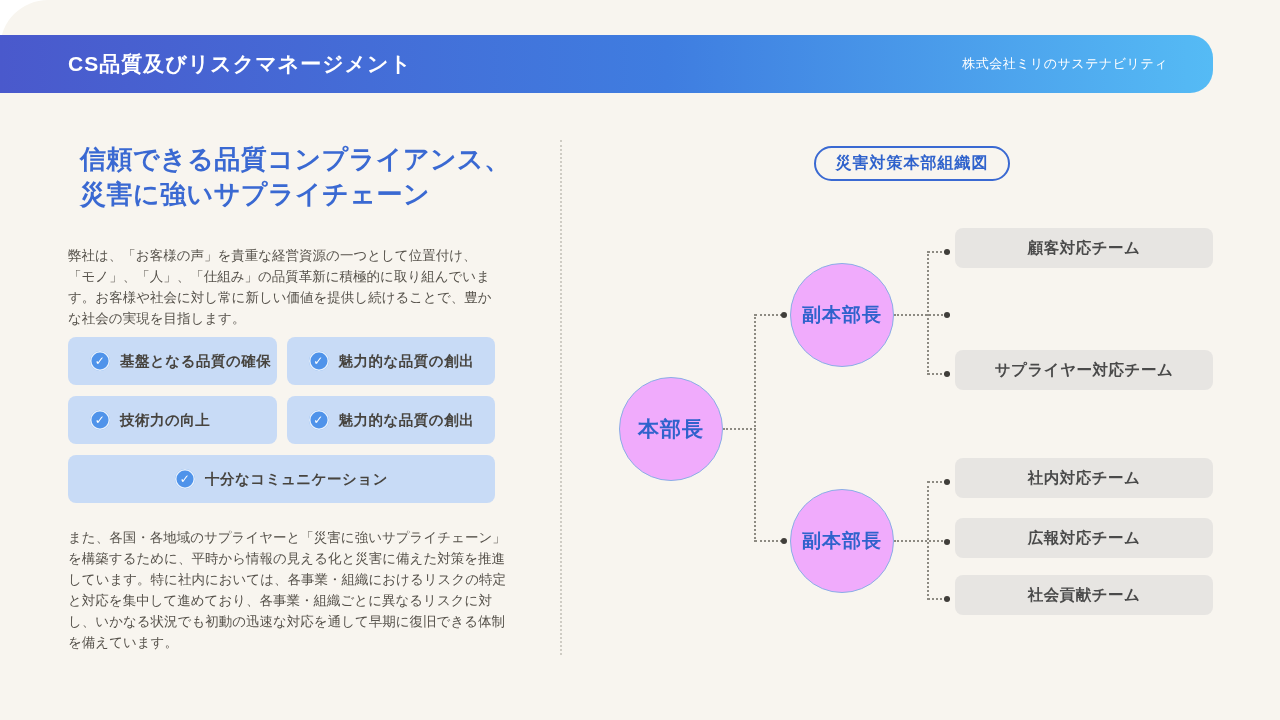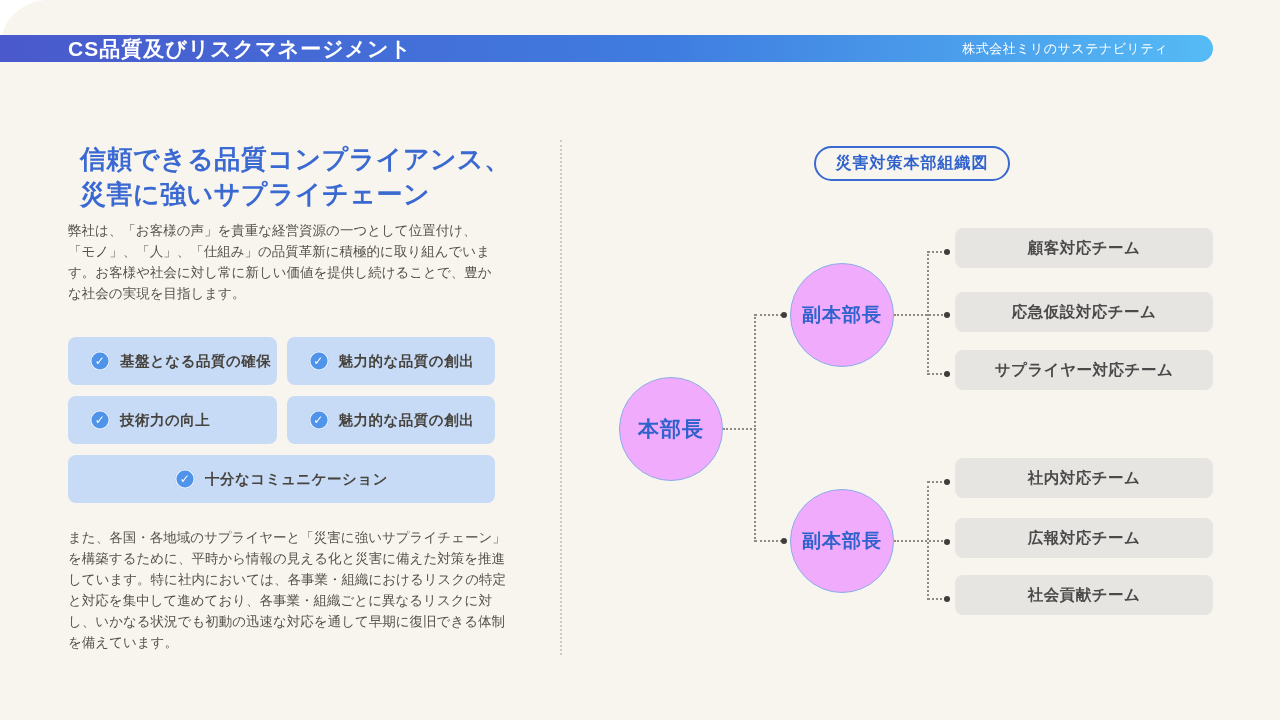--- a/index.html
+++ b/index.html
@@ -9,36 +9,36 @@
     background:#ffffff;
     font-family:"Liberation Sans","DejaVu Sans",sans-serif;
   }
   .sheet {
     position:absolute; inset:0; background:#f8f5ef;
     border-top-left-radius:48px;
   }
 
   
   .header {
-    position:absolute; left:0; top:35px; width:1213px; height:27px;
+    position:absolute; left:0; top:35px; width:1213px; height:58px;
     background:linear-gradient(90deg,#4a59cc 0%, #3f7de0 55%, #55bbf5 100%);
     border-radius:0 23px 23px 0;
     display:flex; align-items:center; justify-content:space-between;
     padding:0 45px 0 68px;
   }
   .header-title { color:#ffffff; font-size:21px; font-weight:bold; letter-spacing:1px; }
   .header-company { color:#ffffff; font-size:13px; letter-spacing:0.5px; }
 
   
   .heading {
     position:absolute; left:68px; top:142px; width:460px;
     color:#3a69d2; font-size:26px; font-weight:bold; line-height:1.35; letter-spacing:0.5px;margin-left:12px;
   }
   .para { position:absolute; left:68px; color:#56524b; font-size:13.5px; line-height:1.55; }
-  .para1 { top:221px; width:432px; }
+  .para1 { top:246px; width:432px; }
   .para2 { top:528px; width:438px; }
 
   .pill-grid {
     position:absolute; left:68px; top:337px; width:427px;
     display:grid; grid-template-columns:1fr 1fr; column-gap:10px; row-gap:11px;
   }
   .pill {
     background:#c8dbf6; border-radius:8px; height:48px;
     display:flex; align-items:center; gap:10px; padding-left:22px;
     color:#47443f; font-size:14.5px; font-weight:bold; letter-spacing:0.5px;
@@ -133,21 +133,20 @@
 
   <div class="divider"></div>
 
   <div class="org-badge">災害対策本部組織図</div>
 
   <div class="circle c-root">本部長</div>
   <div class="circle c-dep1">副本部長</div>
   <div class="circle c-dep2">副本部長</div>
 
   <div class="team t1">顧客対応チーム</div>
-  <div class="team t2">応急仮設対応チーム</div>
   <div class="team t4">社内対応チーム</div>
   <div class="team t3">サプライヤー対応チーム</div>
   <div class="team t5">広報対応チーム</div>
   <div class="team t6">社会貢献チーム</div>
 
   <div class="hline" style="left:723px; top:428px; width:33px;"></div>
   <div class="vline" style="left:754px; top:314px; height:228px;"></div>
   <div class="hline" style="left:755px; top:314px; width:31px;"></div>
   <div class="hline" style="left:755px; top:540px; width:31px;"></div>
   <div class="dot" style="left:781px; top:312px;"></div>

